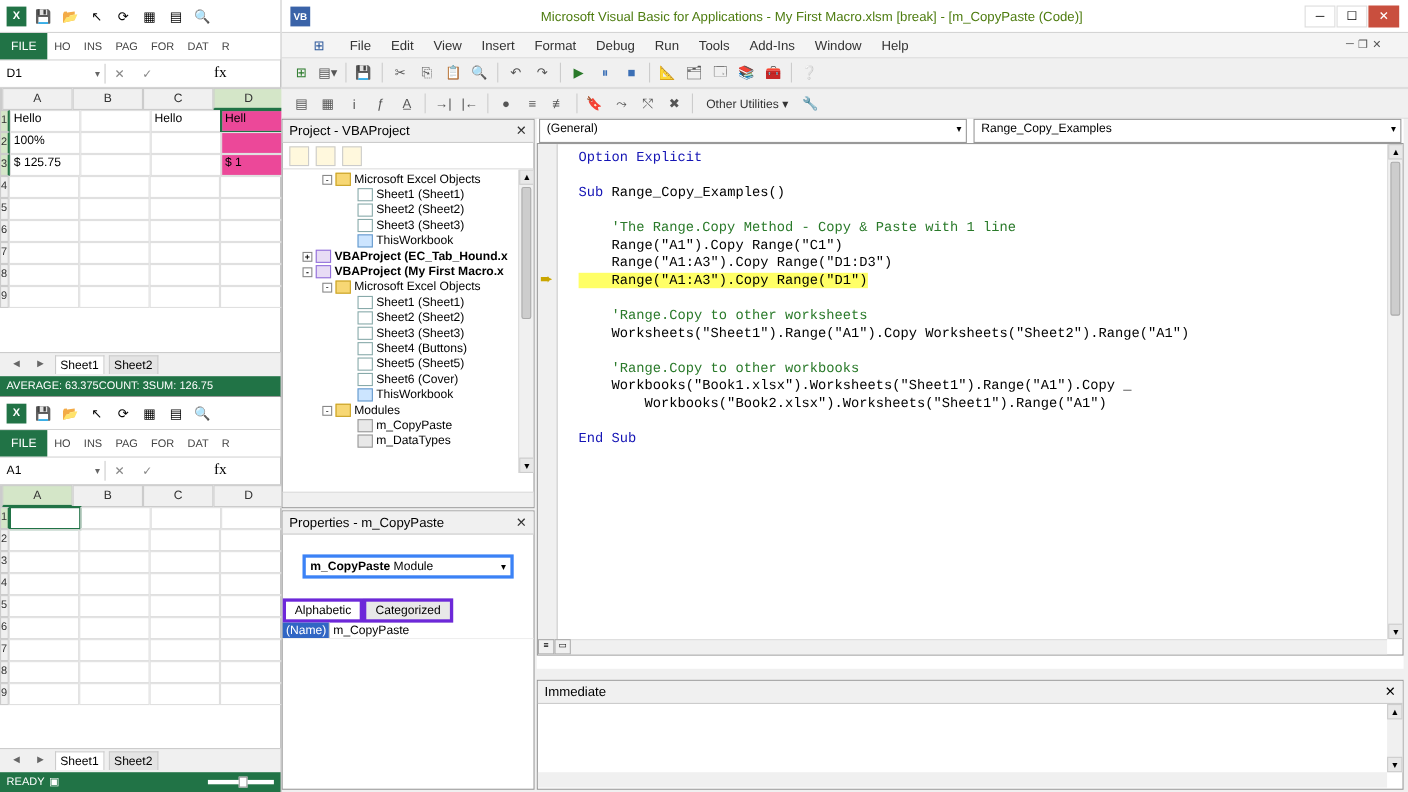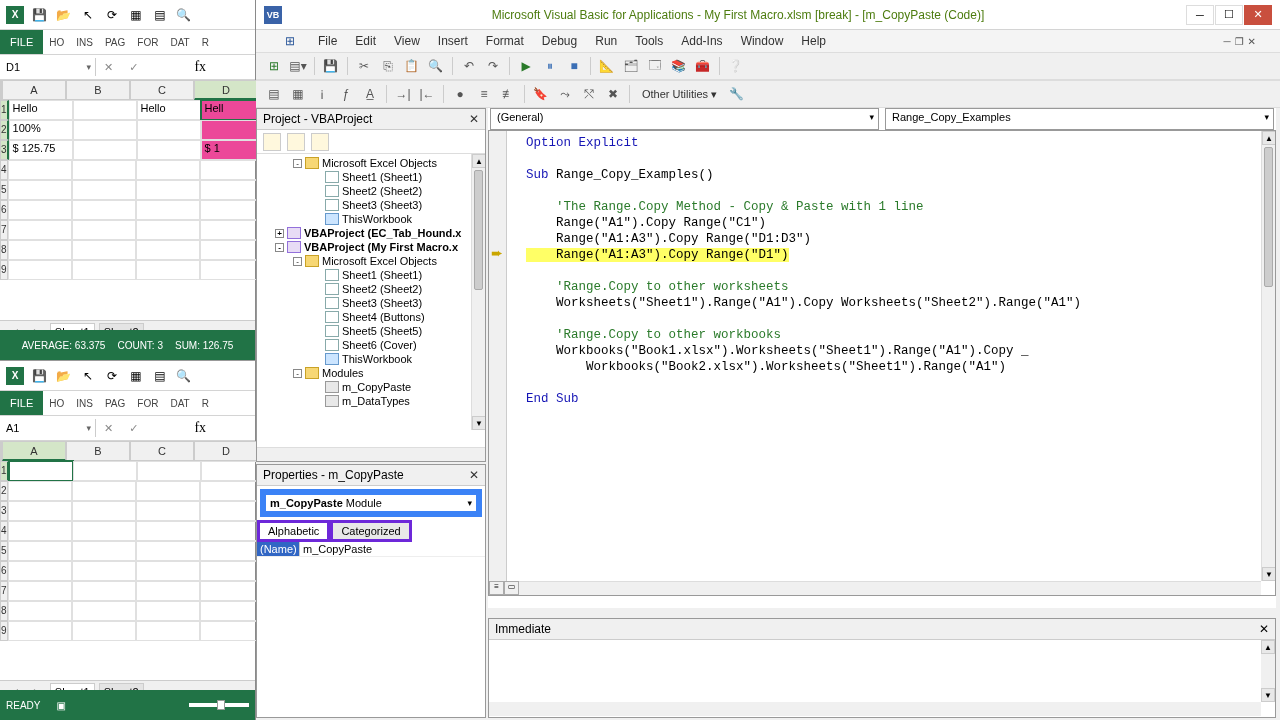--- a/index.html
+++ b/index.html
@@ -37,21 +37,21 @@
 .row-h.sel { background: #d4e6c8; border-right: 2px solid #217346; }
 .cell { flex: 0 0 64px; border: 1px solid #e0e0e0; padding: 1px 3px; font-size: 11px; height: 20px; overflow: hidden; white-space: nowrap; }
 .cell.active { outline: 2px solid #217346; outline-offset: -1px; }
 .cell.selrange { background: #ec4899; }
 
 .sheet-tabs { position: absolute; bottom: 18px; left: 0; right: 0; height: 22px; background: #f0f0f0; display: flex; align-items: center; padding: 0 6px; gap: 4px; border-top: 1px solid #ccc; }
 .sheet-nav { color: #666; font-size: 10px; padding: 0 4px; }
 .sheet-tab { background: #fff; padding: 2px 4px; border: 1px solid #ccc; border-bottom: none; font-size: 11px; }
 .sheet-tab.inactive { background: #e4e4e4; }
 
-.statusbar { position: absolute; bottom: 0; left: 0; right: 0; height: 30px; background: #217346; color: #fff; font-size: 10px; display: flex; align-items: center; padding: 0 6px; gap: 12px; justify-content: center; }
+.statusbar { position: absolute; bottom: 0; left: 0; right: 0; height: 18px; background: #217346; color: #fff; font-size: 10px; display: flex; align-items: center; padding: 0 6px; gap: 0; }
 
 
 .vbe { position: absolute; left: 256px; top: 0; right: 0; bottom: 0; background: #f0f0f0; }
 .vbe-titlebar { height: 30px; background: #fff; display: flex; align-items: center; padding: 0 8px; border-bottom: 1px solid #d4d4d4; }
 .vbe-titlebar .title-text { flex: 1; text-align: center; color: #4d7c0f; font-size: 12px; }
 .win-btns { display: flex; gap: 1px; }
 .wbtn { width: 28px; height: 20px; display: flex; align-items: center; justify-content: center; font-size: 11px; background: #fff; border: 1px solid #ddd; }
 .wbtn.close { background: #c94f3e; color: #fff; border: none; }
 .vbe-icon { width: 18px; height: 18px; background: #3a63a8; color: #fff; font-size: 9px; display: flex; align-items: center; justify-content: center; margin-right: 8px; font-weight: bold; }
 
@@ -85,21 +85,21 @@
 .ico-mod { background: #e8e8e8; border: 1px solid #999; }
 .ico-proj { background: #e8dcf5; border: 1px solid #9370db; }
 .indent1 { padding-left: 14px; }
 .indent2 { padding-left: 32px; }
 .indent3 { padding-left: 50px; }
 .tree-vscroll { position: absolute; right: 0; top: 0; bottom: 14px; width: 14px; background: #f0f0f0; border-left: 1px solid #ddd; }
 .tree-hscroll { position: absolute; right: 0; left: 0; bottom: 0; height: 14px; background: #f0f0f0; border-top: 1px solid #ddd; }
 
 
 .props-panel { position: absolute; left: 0; top: 464px; width: 230px; bottom: 2px; background: #fff; border: 1px solid #999; }
-.prop-dd { margin: 3px; border: 6px solid #3b82f6; padding: 2px 4px; font-size: 11px; position: relative; background: #fff; }
+.prop-dd { margin: 18px; border: 3px solid #3b82f6; padding: 2px 4px; font-size: 11px; position: relative; background: #fff; }
 .prop-dd::after { content: "▾"; position: absolute; right: 4px; top: 3px; font-size: 9px; }
 .prop-tabs { display: flex; font-size: 11px; }
 .prop-tab { padding: 2px 8px; border: 3px solid #6d28d9; background: #fff; }
 .prop-tab.inactive { background: #e8e8e8; }
 .prop-row { display: flex; border-bottom: 1px solid #eee; font-size: 11px; }
 .prop-name { width: 42px; background: #3166c4; color: #fff; padding: 1px 3px; }
 .prop-val { flex: 1; padding: 1px 3px; border-left: 1px solid #ccc; }
 
 
 .code-win { position: absolute; left: 232px; top: 108px; right: 4px; height: 500px; background: #fff; }

